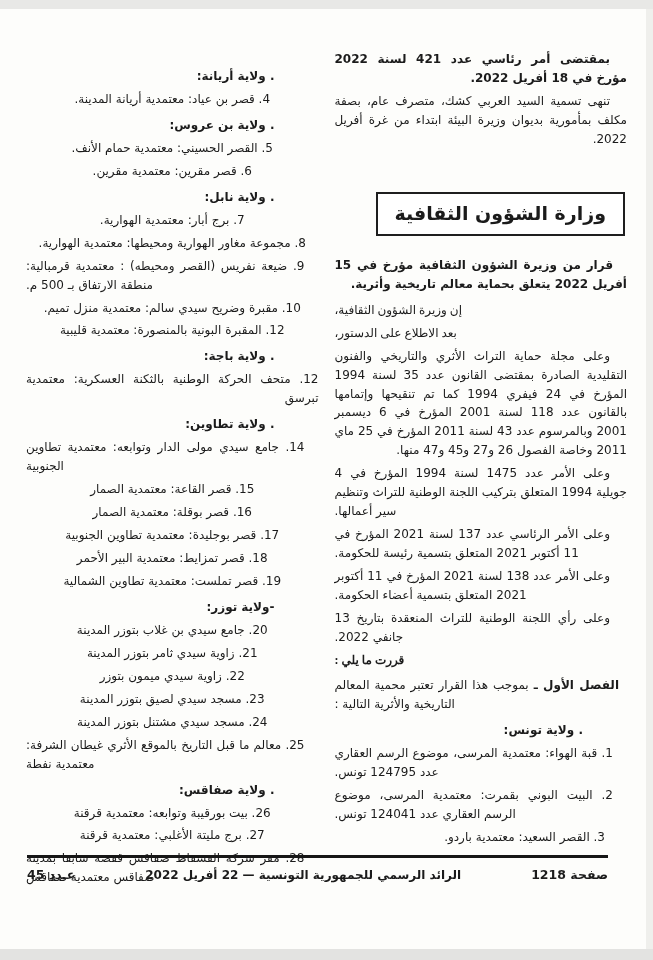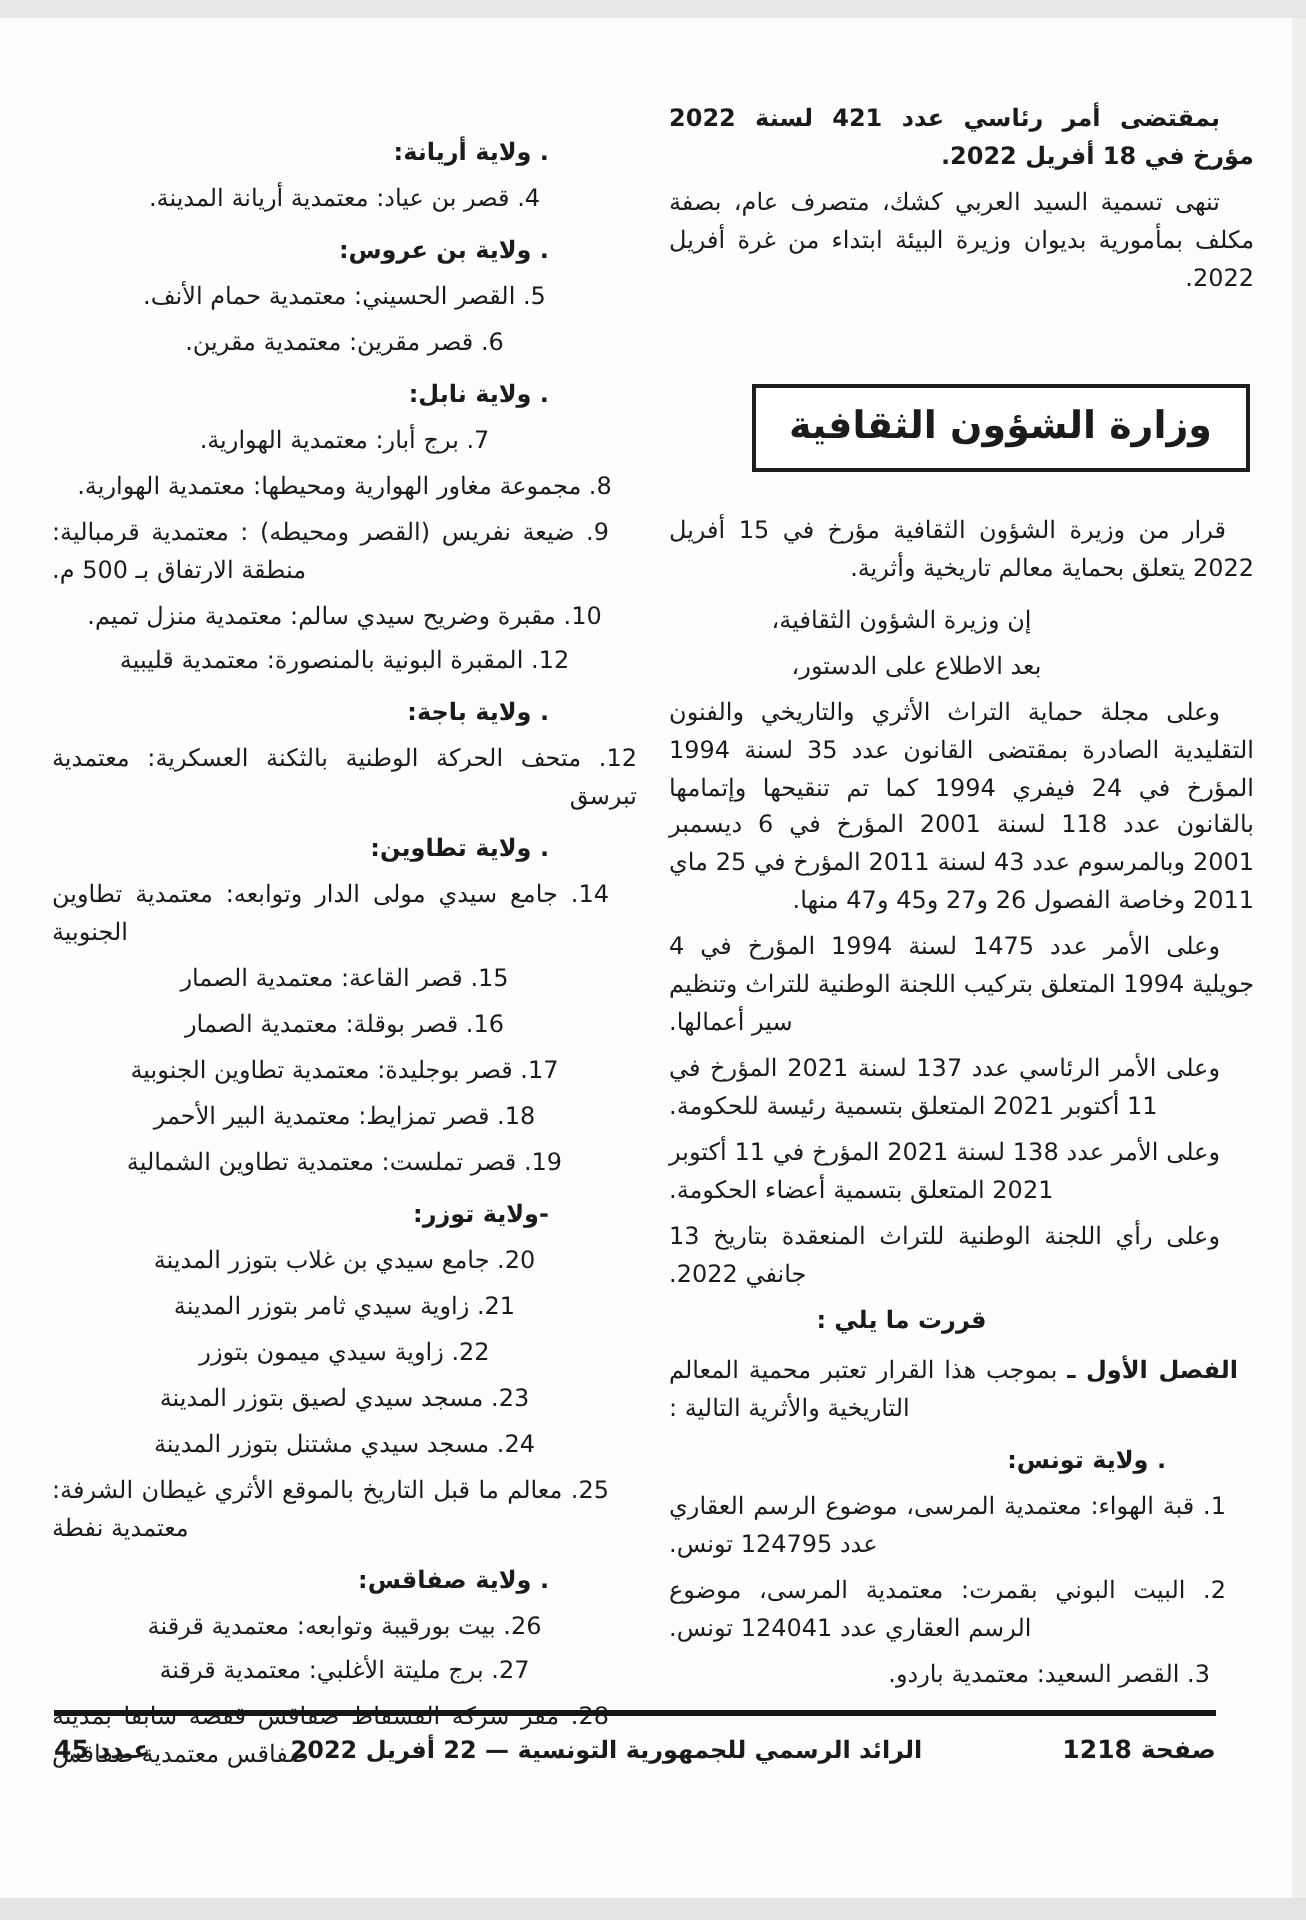--- a/index.html
+++ b/index.html
@@ -14,29 +14,29 @@
   .photo-edge-bottom{position:absolute;bottom:0;left:0;right:0;height:11px;background:#e3e3e1;}
   .photo-edge-right{position:absolute;top:9px;bottom:11px;right:0;width:7px;background:#efefec;}
   .page{position:absolute;top:46px;right:26px;left:26px;}
   .cols{display:flex;gap:16px;align-items:flex-start;}
   .col{width:50%;}
   .col-left{margin-top:14px;}
   p{margin:4px 0;}
   .bold{font-weight:bold;}
   .para{text-align:justify;text-align-last:left;text-indent:17px;}
   .para.last-right{text-align-last:right;}
-  .line-r{text-align:center;}
+  .line-r{text-align:left;font-family:Liberation Serif, serif;}
   .ind45{padding-left:0;padding-right:45px;}
   .ind60{padding-right:60px;}
   .ministry-box{
     width:max-content;border:2px solid #1e1e1e;background:#fff;
     padding:4px 17px 6px;margin:43px 2px 20px auto;
     font-weight:bold;font-size:19px;
   }
-  .decree-heading{font-weight:normal;text-align:justify;text-align-last:right;text-indent:14px;margin:8px 0 7px;}
+  .decree-heading{font-weight:bold;text-align:justify;text-align-last:right;text-indent:14px;margin:8px 0 7px;}
   .wilaya-title{font-weight:bold;text-align:right;padding-right:44px;margin:7px 0 4px;}
   .item-center{text-align:center;margin:4px 0;}
   .item-justify{text-align:justify;text-align-last:left;text-indent:14px;margin:4px 0;}
   .item-stretch{text-align:justify;text-align-last:justify;margin:4px 0;}
   .item-rindent{text-align:right;padding-right:22px;margin:4px 0;}
   .article-p{text-align:justify;text-align-last:left;text-indent:8px;margin:6px 0;}
   .footer{
     position:absolute;top:855px;right:45px;left:27px;
     border-top:3px solid #161616;padding-top:7px;
     display:flex;justify-content:space-between;align-items:baseline;

